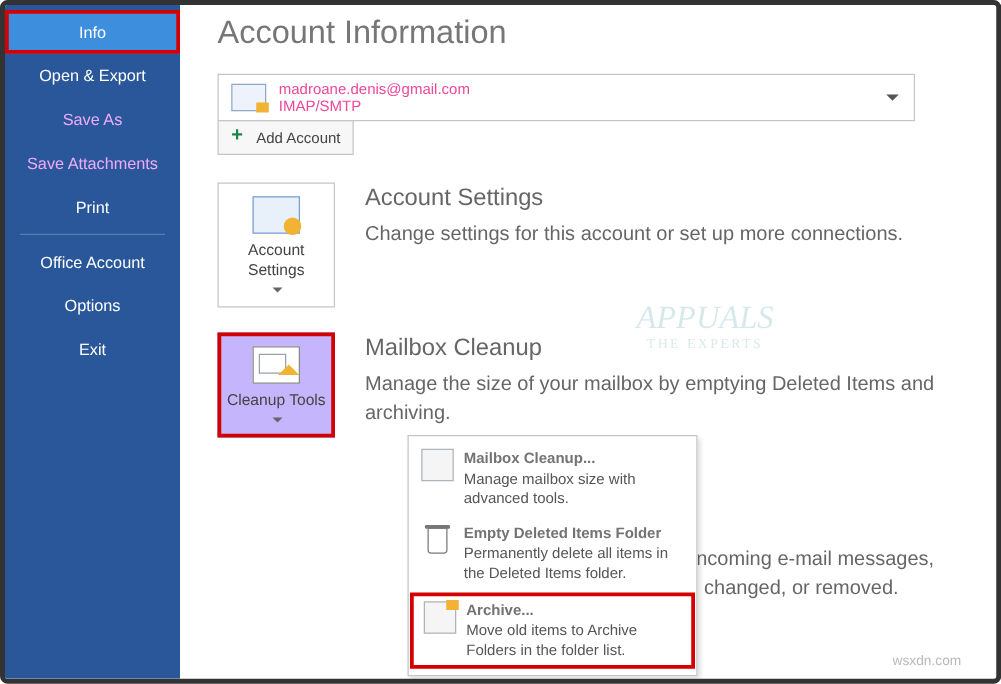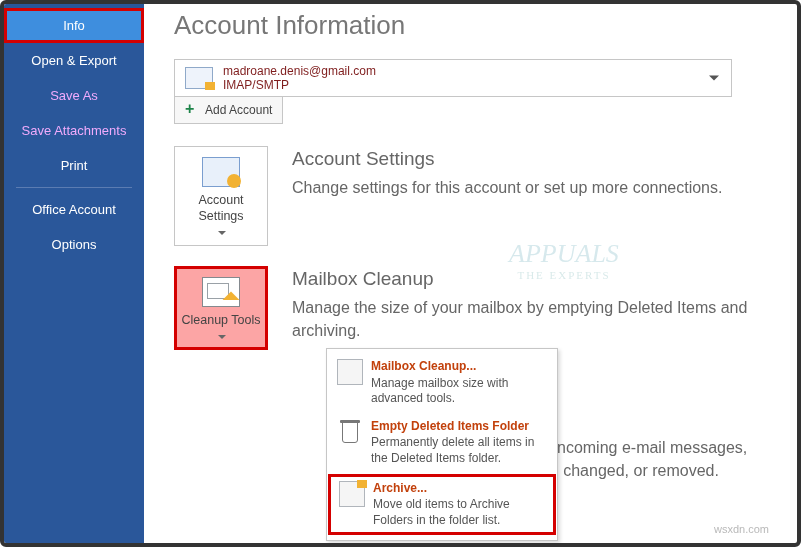--- a/index.html
+++ b/index.html
@@ -81,21 +81,21 @@
     position: relative;
     margin-right: 10px;
   }
   .acct-row .mailicon::after {
     content:"";
     position:absolute;
     width:10px;height:8px;
     background:#f2b233;
     right:-3px;bottom:-2px;
   }
-  .acct-row .acct-text { line-height: 1.2; font-size: 12px; color:#7f1d1d; }
+  .acct-row .acct-text { line-height: 1.2; font-size: 12px; color:#ec4899; }
   .acct-row .caret {
     position:absolute; right:12px; top:50%; transform:translateY(-50%);
     width:0;height:0;border-left:5px solid transparent;border-right:5px solid transparent;border-top:5px solid #555;
   }
   .add-account {
     margin-top: -1px;
     border: 1px solid #c6c6c6;
     background: #f7f7f7;
     height: 28px;
     display: inline-flex;
@@ -146,21 +146,21 @@
   }
   .bigbtn .icon.cleanup::after{
     content:"";position:absolute;right:2px;bottom:0;width:12px;height:12px;
     background:linear-gradient(135deg,#f2b233 0 50%, transparent 50%);
     transform:rotate(45deg);
   }
   .bigbtn .drop { font-size:10px; margin-top:2px; }
   .bigbtn .drop::after{
     content:"";display:inline-block;margin-left:2px;border-left:4px solid transparent;border-right:4px solid transparent;border-top:4px solid #666;vertical-align:middle;
   }
-  .bigbtn.highlight { background:#fca5a5; border-color:#7aa6de; }
+  .bigbtn.highlight { background:#c4b5fd; border-color:#7aa6de; }
   .section .texts { margin-left: 24px; padding-top:2px; flex:1; }
   .section h2 { font-size: 19px; font-weight:400; color:#666; margin-bottom:6px; }
   .section p { font-size: 16px; color:#666; line-height:1.45; }
   
   .popup {
     position: absolute;
     left: 182px;
     top: 344px;
     width: 232px;
     background: #fff;
@@ -187,21 +187,21 @@
   .popup .micon.trash::before{
     content:"";position:absolute;inset:3px 5px 2px 5px;border:1px solid #777;border-radius:0 0 3px 3px;
   }
   .popup .micon.trash::after{
     content:"";position:absolute;top:1px;left:3px;right:3px;height:3px;background:#777;border-radius:1px;
   }
   .popup .micon.archive::after{
     content:"";position:absolute;top:-2px;right:-3px;width:10px;height:8px;background:#f2b233;
   }
   .popup .mtxt { font-size:12px; color:#555; line-height:1.3; }
-  .popup .mtxt .mtitle { color:#c2410c; font-weight:600; display:block; margin-bottom:1px; }
+  .popup .mtxt .mtitle { color:#737373; font-weight:600; display:block; margin-bottom:1px; }
   .popup .mitem.red { outline: 3px solid #d40000; outline-offset:-2px; margin: 2px; }
 
   
   .watermark {
     position:absolute; left:300px; top:235px; width:240px; height:90px;
     opacity:0.25; z-index:0; pointer-events:none;
     font-family: serif; color:#5fa8b6; font-size:26px; font-style:italic;
     text-align:center;
   }
   .watermark .sub{ font-size:11px;letter-spacing:2px;color:#6aa;display:block; font-style:normal;}
@@ -218,20 +218,21 @@
 
   <div class="sidebar">
     <div class="item active red-box">Info</div>
     <div class="item">Open &amp; Export</div>
     <div class="item disabled">Save As</div>
     <div class="item disabled">Save Attachments</div>
     <div class="item">Print</div>
     <div class="divider"></div>
     <div class="item">Office Account</div>
     <div class="item">Options</div>
+    <div class="item">Exit</div>
   </div>
 
   <div class="main">
     <h1 class="title">Account Information</h1>
 
     <div class="acct-row">
       <div class="mailicon"></div>
       <div class="acct-text">
         <div>madroane.denis@gmail.com</div>
         <div>IMAP/SMTP</div>

